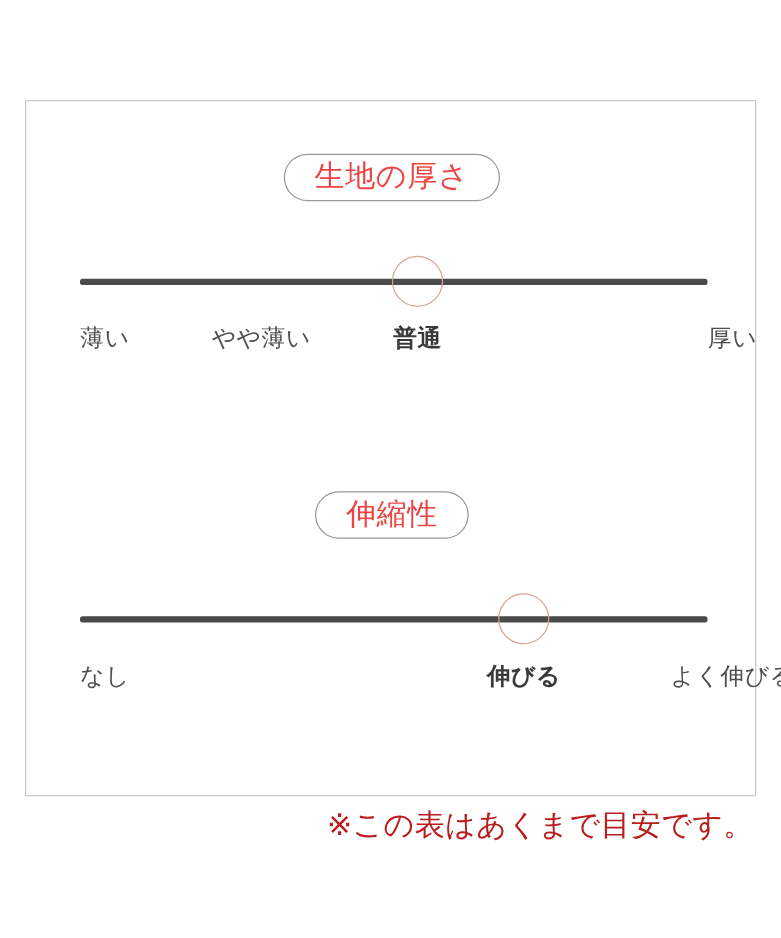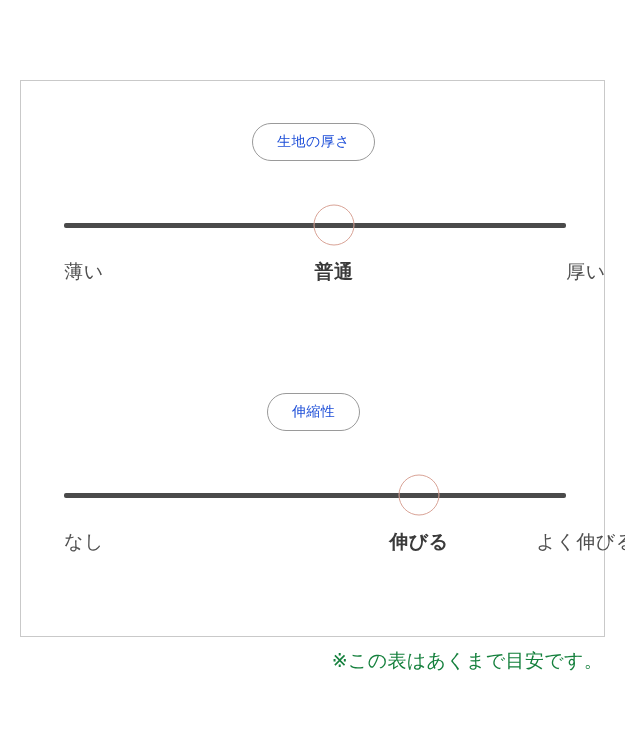--- a/index.html
+++ b/index.html
@@ -41,23 +41,23 @@
     width: 100%;
     text-align: center;
     height: 38px;
   }
   .pill {
     display: inline-block;
     box-sizing: border-box;
     border: 1px solid #9a9a9a;
     border-radius: 19px;
     padding: 6px 24px 7px 24px;
-    font-size: 14px;
+    font-size: 24px;
     line-height: 23px;
-    color: #1d4ed8;
+    color: #ef4444;
     letter-spacing: 0.5px;
     background: #ffffff;
     white-space: nowrap;
   }
 
   
   .track-area {
     position: relative;
     margin-top: 42px;
     height: 44px;
@@ -122,23 +122,23 @@
     font-weight: bold;
     color: #3a3a3a;
     text-align: center;
   }
 
   
   #footnote {
     position: absolute;
     right: 22px;
     top: 648px;
-    font-size: 19px;
+    font-size: 24px;
     line-height: 26px;
-    color: #15803d;
+    color: #b91c1c;
     letter-spacing: 0.3px;
     white-space: nowrap;
   }
 </style>
 </head>
 <body>
 
 <div id="spec-panel">
 
   <div class="scale-block" id="scale-thickness">
@@ -165,20 +165,21 @@
         <span class="dot"></span>
       </div>
       <div class="node" style="left:565px">
         
         <span class="dot"></span>
       </div>
     </div>
 
     <div class="labels">
       <span class="label" style="left:63px">薄い</span>
+      <span class="label" style="left:188px">やや薄い</span>
       <span class="label is-active" style="left:313px">普通</span>
       <span class="label" style="left:565px">厚い</span>
     </div>
   </div>
 
   <div class="scale-block" id="scale-stretch">
     <div class="pill-row">
       <span class="pill">伸縮性</span>
     </div>
     <div class="track-area">

